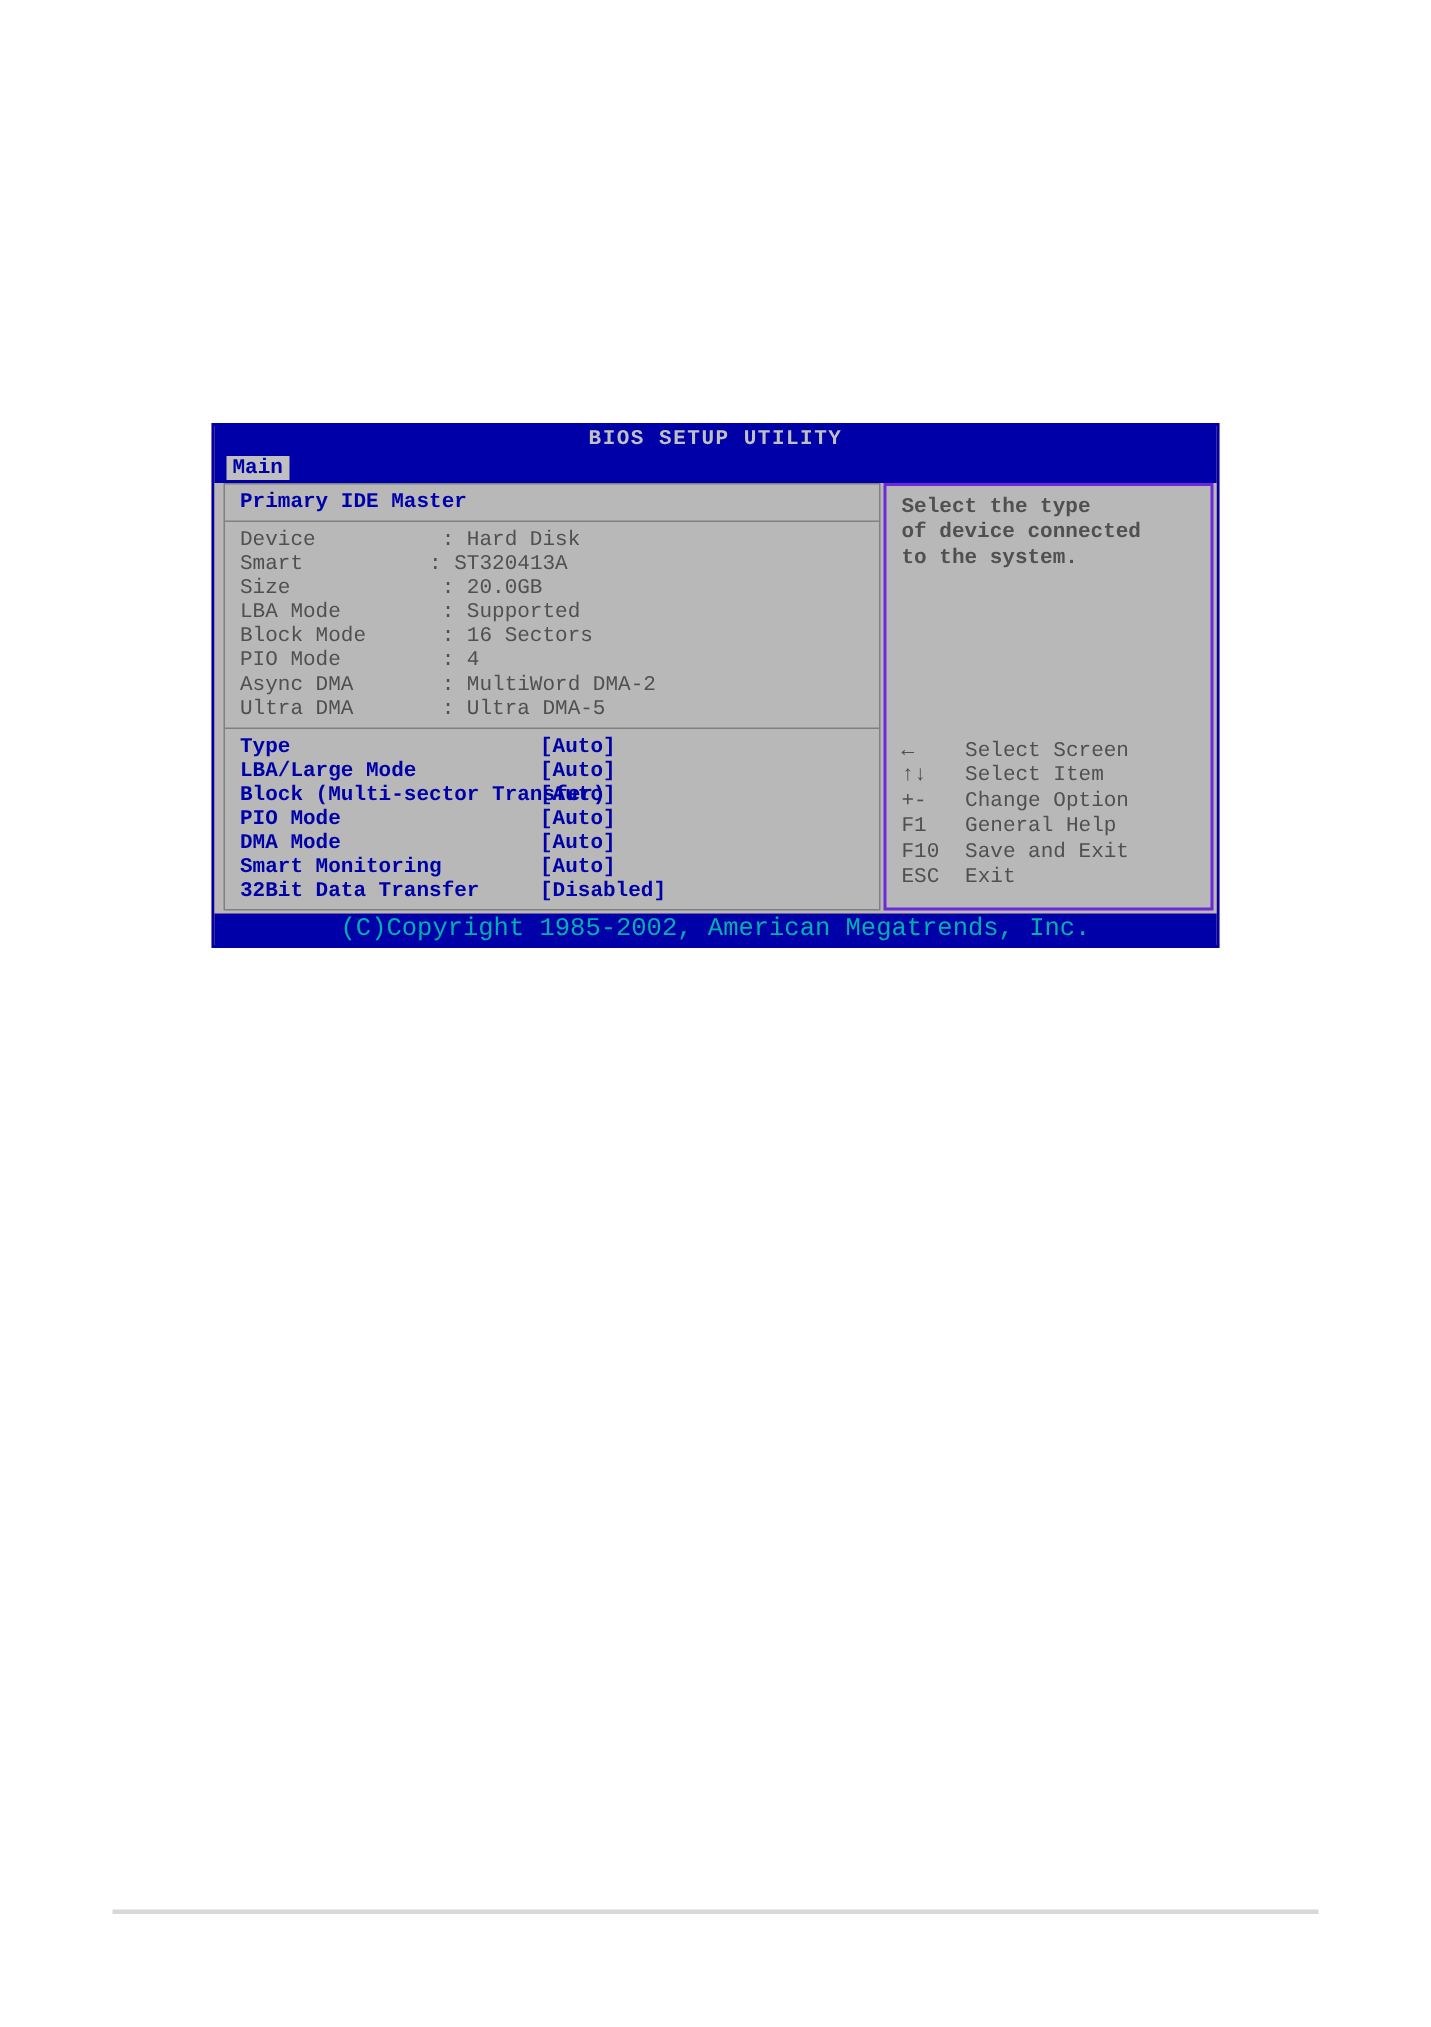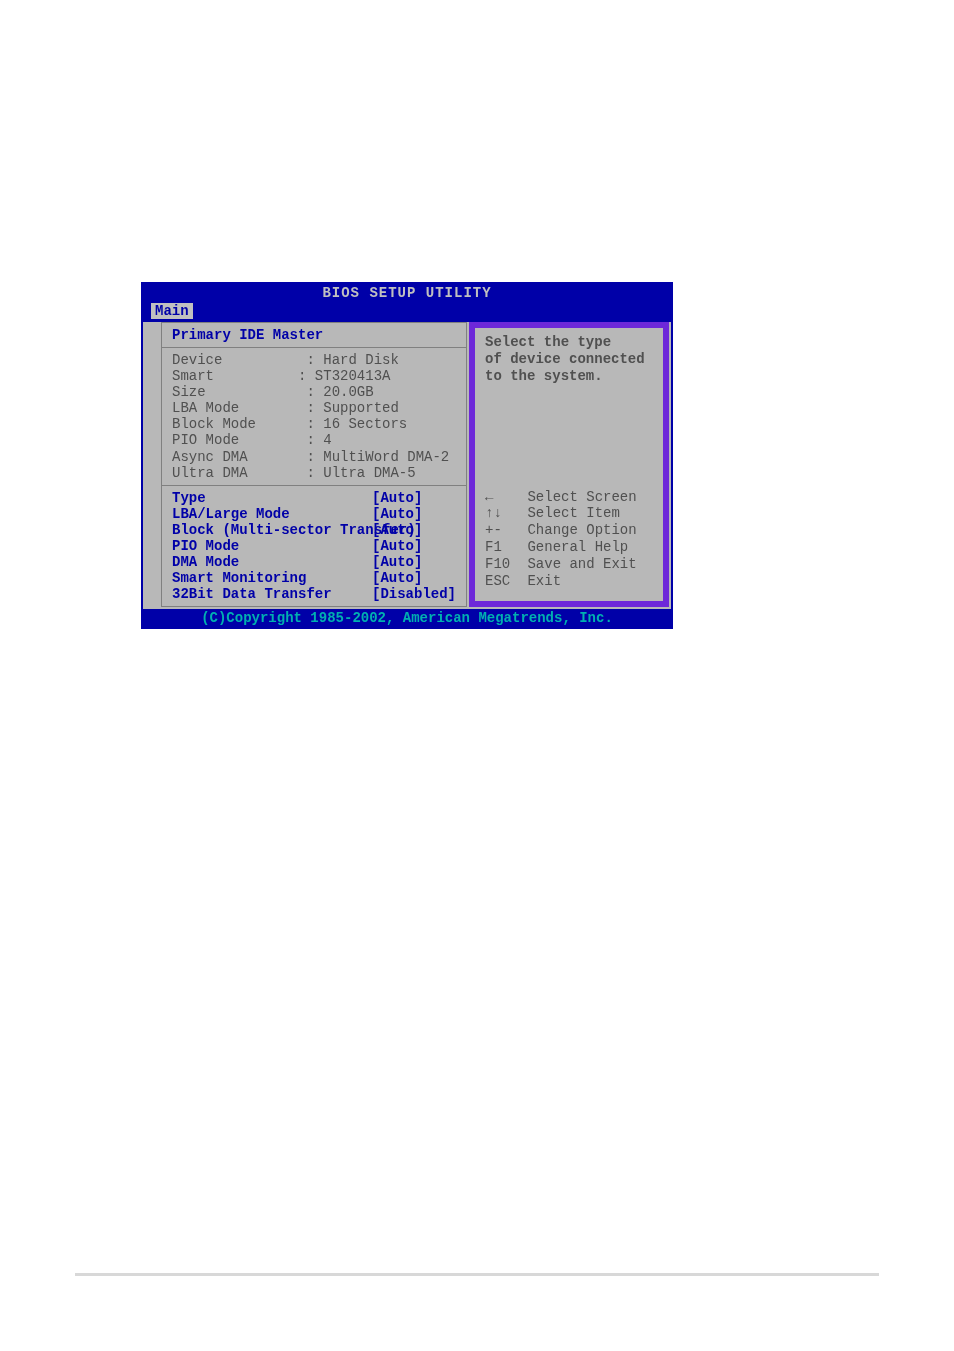--- a/index.html
+++ b/index.html
@@ -11,21 +11,21 @@
       background: #ffffff;
       width: 954px;
       height: 1351px;
       font-family: "Courier New", monospace;
       font-weight: bold;
     }
     .bios-window {
       position: absolute;
       top: 282px;
       left: 141px;
-      width: 532px;
+      width: 672px;
       background: #fdba74;
       border: 2px solid #0000a8;
     }
     .title-bar {
       background: #0000a8;
       color: #c0c0c0;
       text-align: center;
       font-size: 14px;
       font-weight: bold;
       padding: 1px 0;
@@ -43,26 +43,26 @@
       font-size: 14px;
       font-weight: bold;
     }
     .content-area {
       display: flex;
       background: #b8b8b8;
     }
     .left-panel {
       flex: 1;
       border: 1px solid #808080;
-      margin: 0 2px 2px 18px;
+      margin: 0 2px 2px 6px;
       padding: 4px 10px;
     }
     .right-panel {
       width: 220px;
-      border: 6px solid #6d28d9;
+      border: 2px solid #6d28d9;
       margin: 0 2px 2px 0;
       padding: 6px 10px;
       display: flex;
       flex-direction: column;
     }
     .section-title {
       color: #0000a8;
       font-size: 14px;
       font-weight: bold;
       margin-bottom: 4px;
@@ -110,22 +110,22 @@
       white-space: pre;
     }
     .nav-key {
       display: inline-block;
       width: 34px;
     }
     .footer-bar {
       background: #0000a8;
       color: #00b0b0;
       text-align: center;
-      font-size: 14px;
-      font-weight: bold;
+      font-size: 17px;
+      font-weight: normal;
       padding: 1px 0;
     }
     .page-footer-line {
       position: absolute;
       bottom: 75px;
       left: 75px;
       width: 804px;
       height: 3px;
       background: #d8d8d8;
     }

